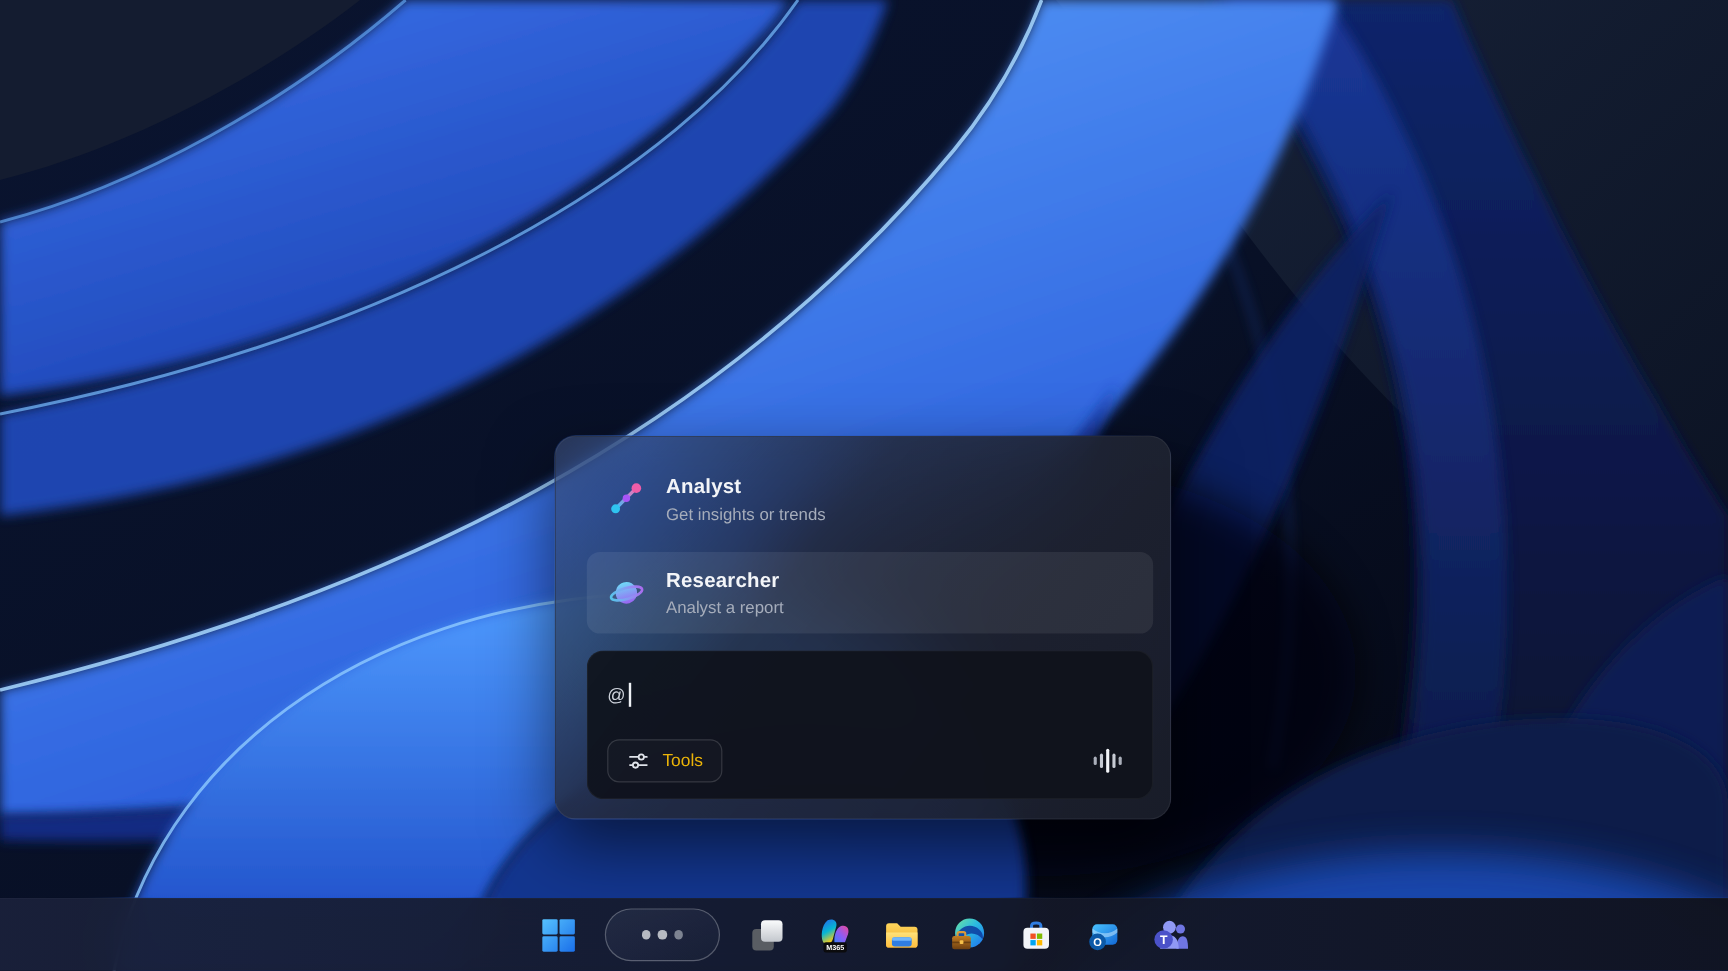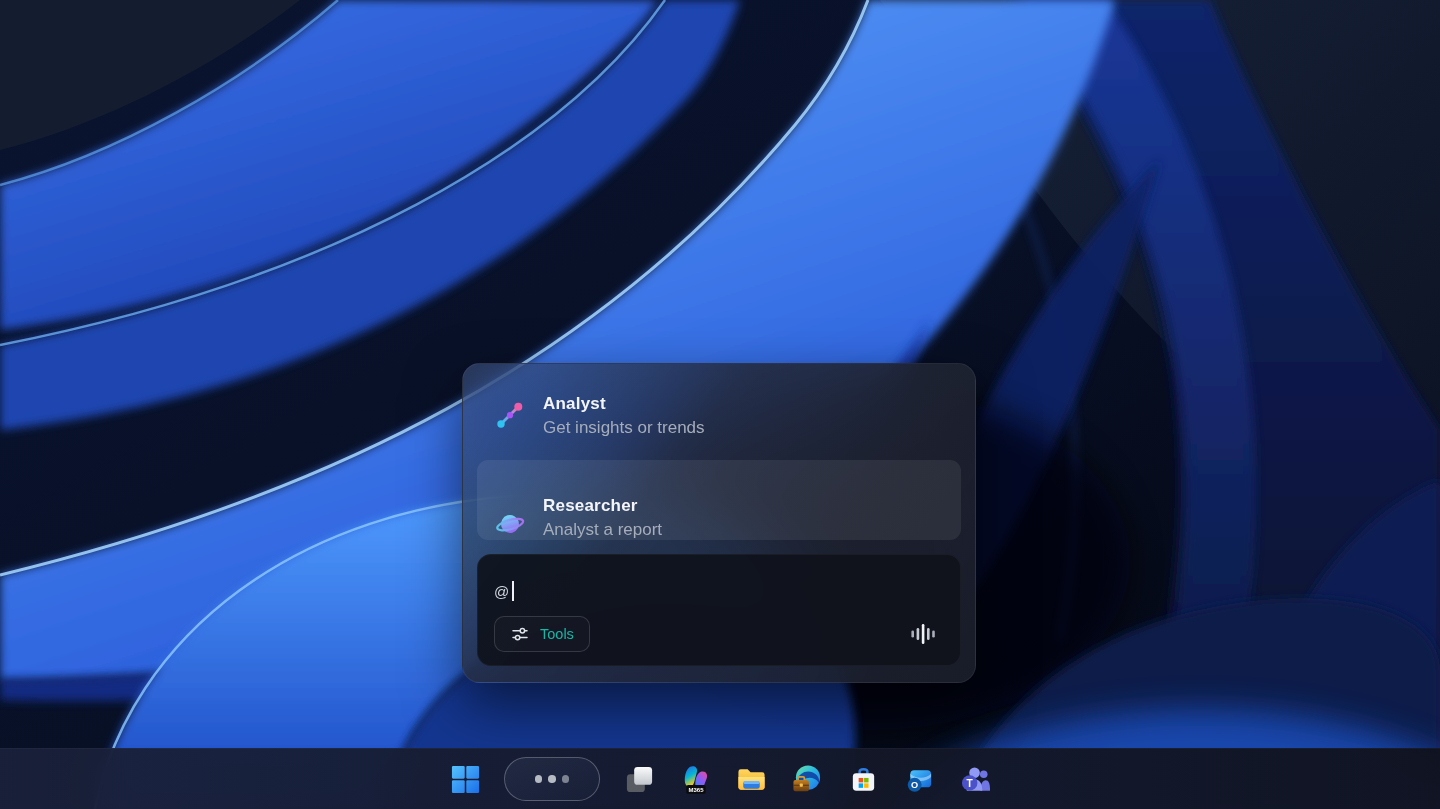--- a/index.html
+++ b/index.html
@@ -10,54 +10,54 @@
 
   
   .flyout {
     position:absolute; left:462px; top:363px; width:514px; height:320px;
     border-radius:18px;
     background:linear-gradient(128deg, rgba(62,72,96,0.55) 0%, rgba(36,41,56,0.88) 38%, rgba(26,30,42,0.94) 100%);
     backdrop-filter: blur(34px) saturate(135%);
     -webkit-backdrop-filter: blur(34px) saturate(135%);
     border:1px solid rgba(255,255,255,0.06);
     box-shadow:0 22px 55px rgba(0,0,0,0.55);
-    padding:16px 14px 16px 14px;
+    padding:16px 14px 16px 26px;
     display:flex; flex-direction:column;
   }
   .agent-row {
     display:flex; align-items:center; gap:17px;
     padding:0 17px; border-radius:11px; height:72px;
     cursor:default;
   }
-  .agent-row.highlighted { background:rgba(255,255,255,0.075); height:80px; margin-top:8px;align-items:flex-end; }
+  .agent-row.highlighted { background:rgba(255,255,255,0.075); height:68px; margin-top:8px; }
   .agent-icon { width:32px; height:32px; flex:0 0 32px; }
   .agent-text { display:flex; flex-direction:column; gap:4px; }
   .agent-title { font-size:17px; font-weight:700; color:#f3f5f8; letter-spacing:.2px; }
-  .agent-sub { font-size:17px; color:#a6adbb; }
+  .agent-sub { font-size:14px; color:#a6adbb; }
 
   .composer {
     margin-top:14px; flex:1;
     background:rgba(15,18,27,0.92);
     border:1px solid rgba(255,255,255,0.045);
     border-radius:14px;
     padding:18px 16px 13px 16px;
     display:flex; flex-direction:column; justify-content:space-between;
   }
   .input-line { display:flex; align-items:center; margin-top:6px; height:24px; }
   .input-value { font-size:15px; color:#cfd4dd; }
   .caret { display:inline-block; width:1.5px; height:20px; background:#eef1f5; margin-left:3px;
            animation: blink 1.1s steps(1) infinite; }
   @keyframes blink { 50% { opacity:0; } }
   .composer-bottom { display:flex; align-items:center; justify-content:space-between; }
   .tools-btn {
     display:flex; align-items:center; gap:10px;
     height:36px; padding:0 15px;
     background:rgba(255,255,255,0.02);
     border:1px solid rgba(255,255,255,0.14);
-    border-radius:10px; color:#14b8a6; font-size:14.5px;
+    border-radius:10px; color:#eab308; font-size:14.5px;
     font-family:"Liberation Sans", sans-serif; cursor:pointer;
   }
   .voice-wrap { width:34px; height:34px; display:flex; align-items:center; justify-content:center; margin-right:4px; cursor:pointer; }
 
   
   .taskbar {
     position:absolute; left:0; bottom:0; width:1440px; height:61px;
     background:linear-gradient(90deg, rgba(26,33,58,0.95) 0%, rgba(21,26,44,0.95) 45%, rgba(16,18,28,0.95) 100%);
     border-top:1px solid rgba(255,255,255,0.03);
     backdrop-filter: blur(18px);

